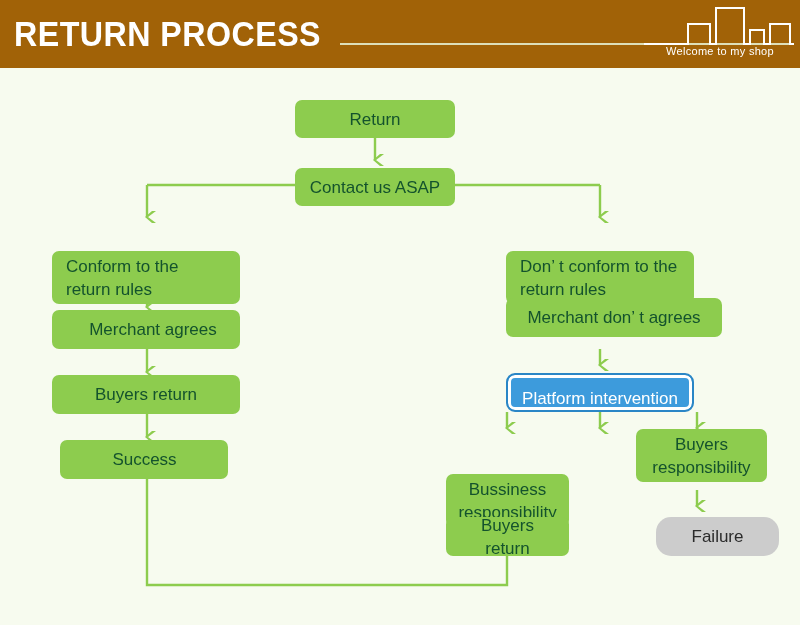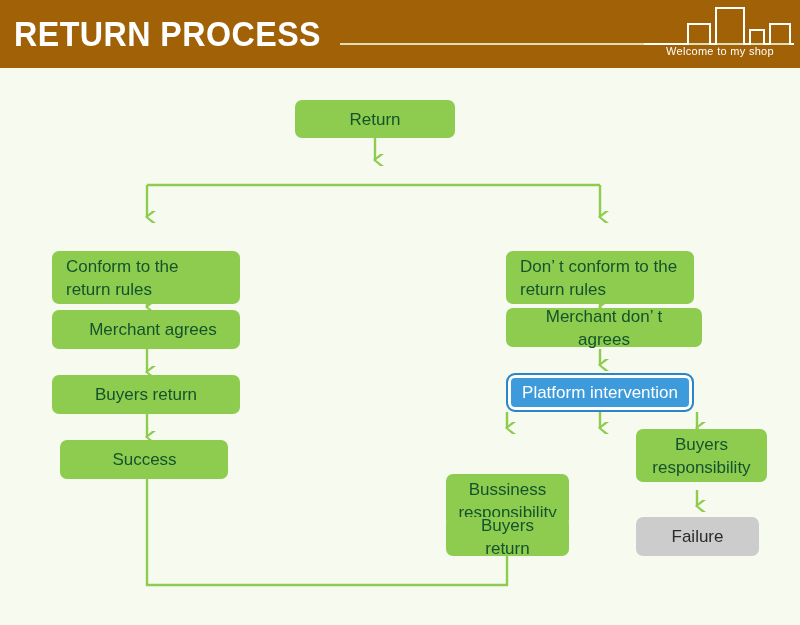--- a/index.html
+++ b/index.html
@@ -151,20 +151,23 @@
       <line x1="697" y1="422" x2="697" y2="438" marker-end="url(#chev-down)"></line>
 
       <path d="M507,488 L507,517 L147,517 L147,405" marker-end="url(#chev-up)"></path>
     </g>
   </svg>
 
   <div class="node center" style="left:295px; top:32px; width:160px; height:38px;">
     <span>Return</span>
   </div>
 
+  <div class="node center" style="left:295px; top:100px; width:160px; height:38px;">
+    <span>Contact us ASAP</span>
+  </div>
 
   <div class="node left" style="left:52px; top:163px; width:188px; height:53px;">
     <span>Conform to the return rules</span>
   </div>
 
   <div class="node center" style="left:52px; top:242px; width:188px; height:39px;padding-left:28px;">
     <span>Merchant agrees</span>
   </div>
 
   <div class="node center" style="left:52px; top:307px; width:188px; height:39px;">
@@ -172,37 +175,37 @@
   </div>
 
   <div class="node center" style="left:60px; top:372px; width:168px; height:39px;padding-left:15px;">
     <span>Success</span>
   </div>
 
   <div class="node left" style="left:506px; top:163px; width:188px; height:53px;">
     <span>Don’ t conform to the return rules</span>
   </div>
 
-  <div class="node center" style="left:506px; top:240px; width:196px; height:39px;align-items:flex-end;">
+  <div class="node center" style="left:506px; top:230px; width:216px; height:39px;">
     <span>Merchant don’ t agrees</span>
   </div>
 
-  <div class="node center blue" style="left:506px; top:305px; width:188px; height:39px;">
+  <div class="node center blue" style="left:506px; top:305px; width:188px; height:39px;justify-content:flex-end;">
     <span>Platform intervention</span>
   </div>
 
   <div class="node center" style="left:446px; top:369px; width:123px; height:53px;margin-top:37px;">
     <span>Bussiness responsibility</span>
   </div>
 
   <div class="node center" style="left:636px; top:361px; width:131px; height:53px;">
     <span>Buyers responsibility</span>
   </div>
 
   <div class="node center" style="left:446px; top:449px; width:123px; height:39px;">
     <span>Buyers return</span>
   </div>
 
-  <div class="node center gray" style="left:636px; top:449px; width:123px; height:39px;">
+  <div class="node center gray" style="left:656px; top:449px; width:123px; height:39px;border-radius:15px;">
     <span>Failure</span>
   </div>
 
 </div>
 
 </body></html>

